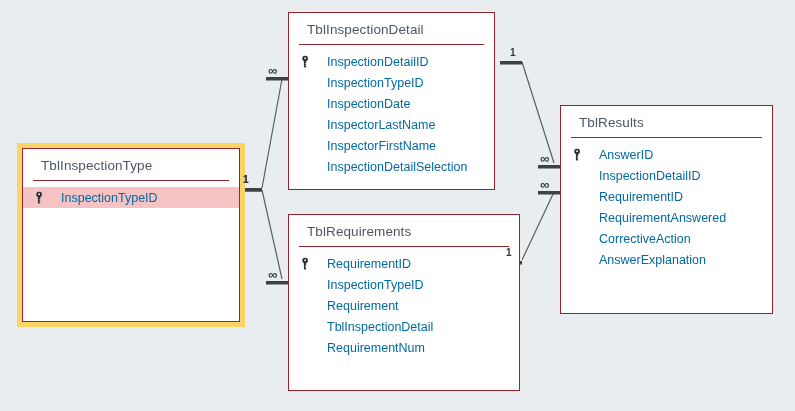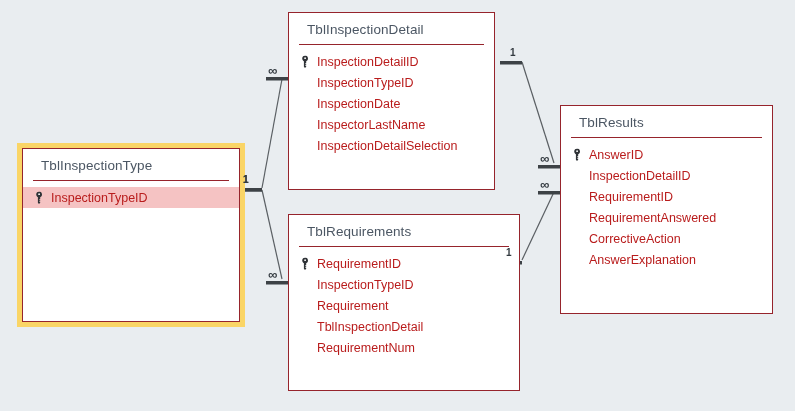--- a/index.html
+++ b/index.html
@@ -46,22 +46,22 @@
     margin: 0 10px 0 10px;
   }
   .field-list {
     padding: 6px 0 0 0;
   }
   .field-row {
     position: relative;
     display: flex;
     align-items: center;
     height: 21px;
-    padding-left: 28px;
-    color: #b91c1c;
+    padding-left: 38px;
+    color: #0369a1;
     font-size: 12.5px;
     white-space: nowrap;
   }
   .field-row.pk-highlight {
     background: #f5c3c3;
   }
   .field-row .key-icon {
     position: absolute;
     left: 12px;
     top: 50%;
@@ -134,20 +134,23 @@
           <div class="field-row">
             <span>InspectionTypeID</span>
           </div>
           <div class="field-row">
             <span>InspectionDate</span>
           </div>
           <div class="field-row">
             <span>InspectorLastName</span>
           </div>
           <div class="field-row">
+            <span>InspectorFirstName</span>
+          </div>
+          <div class="field-row">
             <span>InspectionDetailSelection</span>
           </div>
         </div>
       </div>
       <div class="table-box" style="left: 288px; top: 214px; width: 232px; height: 177px;">
         <div class="table-title">TblRequirements</div>
         <div class="title-rule"></div>
         <div class="field-list">
           <div class="field-row">
             <svg class="key-icon" viewBox="0 0 9 13">

